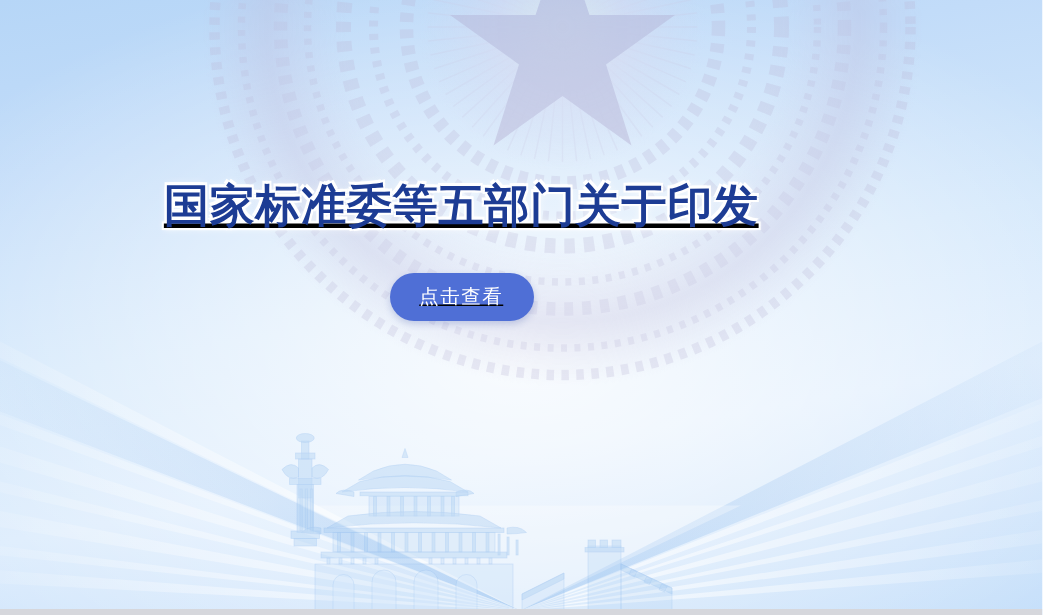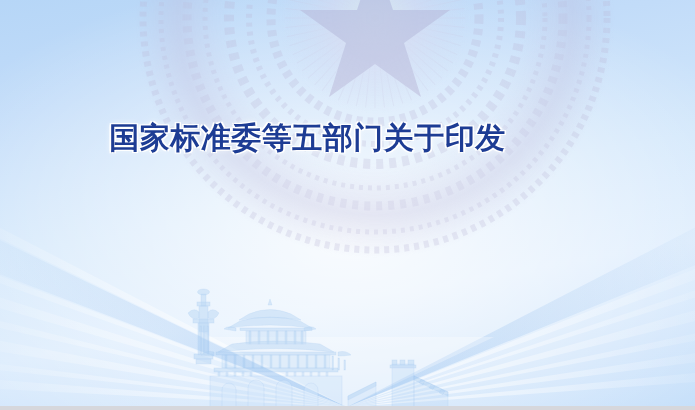--- a/index.html
+++ b/index.html
@@ -79,20 +79,21 @@
     position: absolute;
     left: 0;
     top: 0;
     width: 615px;
     height: 410px;
     display: flex;
     flex-direction: column;
     align-items: center;
     justify-content: flex-start;
     z-index: 5;
+    text-decoration: underline;
   }
 
   .title-line1 {
     margin-top: 123px;
     font-size: 30px;
     font-weight: bold;
     letter-spacing: 0.5px;
     color: #1d3c94;
     line-height: 1;
     white-space: nowrap;
@@ -407,16 +408,17 @@
       </g>
 
     </g>
   </svg>
 
   <div class="content">
 
     <div class="title-line1">国家标准委等五部门关于印发</div>
 
 
+    <button class="cta-button">点击查看</button>
   </div>
 
   <div class="footer-strip"></div>
 </div>
 
 </body></html>

